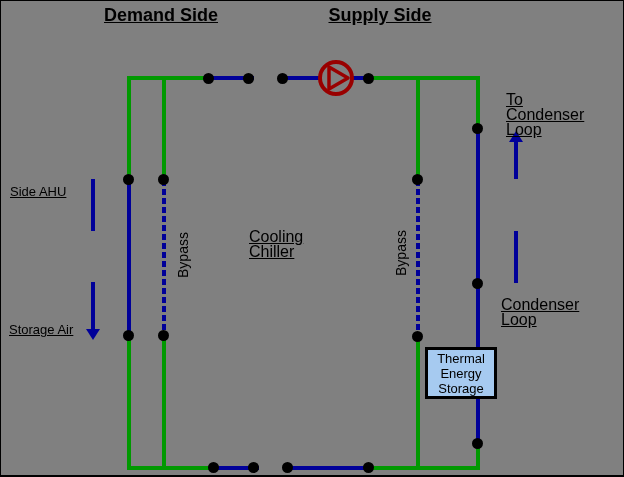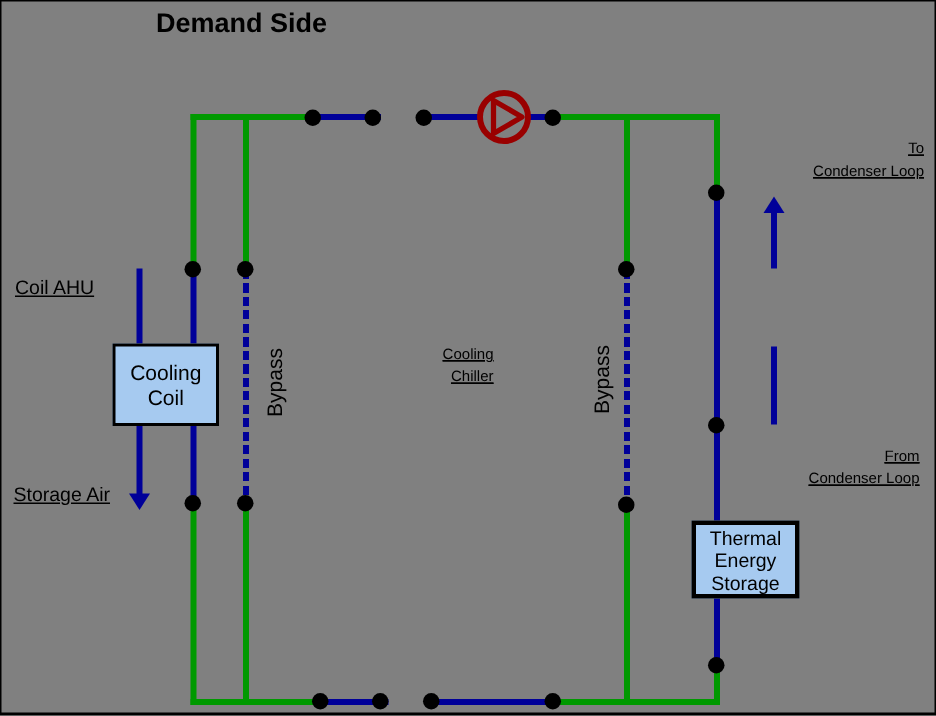--- a/index.html
+++ b/index.html
@@ -10,20 +10,21 @@
     background:var(--background,#808080);
     border:1px solid #000;
     border-bottom:2px solid #000;
     overflow:hidden;
     font-family:"Liberation Sans",sans-serif;
     color:var(--text,#000);
   }
   .title{
     position:absolute;
     font-size:18px;font-weight:bold;
+    text-decoration:underline;
     text-align:center;white-space:nowrap;
   }
   .h{position:absolute;height:4px;}
   .v{position:absolute;width:4px;}
   .green{background:var(--pipe_green,#009900);}
   .blue{background:var(--pipe_blue,#000099);}
   .dashed{background:repeating-linear-gradient(to bottom,var(--pipe_blue,#000099) 0 6px,transparent 6px 9px);}
   .dot{
     position:absolute;width:11px;height:11px;
     background:#000;border-radius:50%;
@@ -34,23 +35,22 @@
     border:2px solid #000;
     display:flex;align-items:center;justify-content:center;
     text-align:center;font-size:14px;line-height:17px;
   }
   .box.thick{border-width:3px;line-height:15px;font-size:13px;}
   .lbl{
     position:absolute;font-size:13px;
     text-decoration:underline;white-space:nowrap;
   }
   .lbl2{
-    position:absolute;font-size:10px;line-height:15px;
-    text-align:right;
-    text-decoration:underline;
+    position:absolute;font-size:16px;line-height:15px;
+    text-align:left;
   }
   .lbl2 span{display:block;text-decoration:underline;}
   .vlbl{
     position:absolute;width:60px;height:16px;
     font-size:14px;text-align:center;
     transform:rotate(-90deg);
     white-space:nowrap;
   }
   .arrow-down{
     position:absolute;width:0;height:0;
@@ -65,20 +65,21 @@
     border-bottom:11px solid var(--pipe_blue,#000099);
   }
   svg{display:block;}
 </style>
 </head>
 <body>
 
 <div id="canvas">
 
   <div class="title" style="left:92px;top:4px;width:136px;">Demand Side</div>
+  <div class="title" style="left:318px;top:4px;width:122px;">Supply Side</div>
 
   <div class="h green" style="left:126px;top:75px;width:84px;"></div>
   <div class="h blue" style="left:210px;top:75px;width:43px;"></div>
   <div class="h blue" style="left:277px;top:75px;width:42px;"></div>
   <div class="h blue" style="left:351px;top:75px;width:17px;"></div>
   <div class="h green" style="left:368px;top:75px;width:111px;"></div>
 
   <div class="h green" style="left:126px;top:465px;width:88px;"></div>
   <div class="h blue" style="left:214px;top:465px;width:44px;"></div>
   <div class="h blue" style="left:282px;top:465px;width:86px;"></div>
@@ -126,36 +127,32 @@
   <div class="dot" style="left:122px;top:173px;"></div>
   <div class="dot" style="left:157px;top:173px;"></div>
   <div class="dot" style="left:122px;top:329px;"></div>
   <div class="dot" style="left:157px;top:329px;"></div>
   <div class="dot" style="left:411px;top:173px;"></div>
   <div class="dot" style="left:411px;top:330px;"></div>
   <div class="dot" style="left:471px;top:122px;"></div>
   <div class="dot" style="left:471px;top:277px;"></div>
   <div class="dot" style="left:471px;top:437px;"></div>
 
-  <div class="box" style="left:74px;top:228px;width:71px;height:55px;">
-    <span>Cooling Coil</span>
-  </div>
-  <div class="box thick" style="left:460px;top:346px;width:72px;height:52px;">
+  <div class="box thick" style="left:424px;top:346px;width:72px;height:52px;">
     <span>Thermal Energy Storage</span>
   </div>
 
-  <div class="lbl" style="left:9px;top:183px;">Coil AHU</div>
+  <div class="lbl" style="left:9px;top:183px;">Side AHU</div>
   <div class="lbl" style="left:8px;top:321px;">Storage Air</div>
 
   <div class="lbl2" style="left:505px;top:91px;width:110px;">
     <span>To</span>
     <span>Condenser Loop</span>
   </div>
   <div class="lbl2" style="left:500px;top:296px;width:112px;">
-    <span>From</span>
     <span>Condenser Loop</span>
   </div>
   <div class="lbl2" style="left:248px;top:228px;width:80px;">
     <span>Cooling</span>
     <span>Chiller</span>
   </div>
 
   <div class="vlbl" style="left:152px;top:246px;">Bypass</div>
   <div class="vlbl" style="left:370px;top:244px;">Bypass</div>
 

